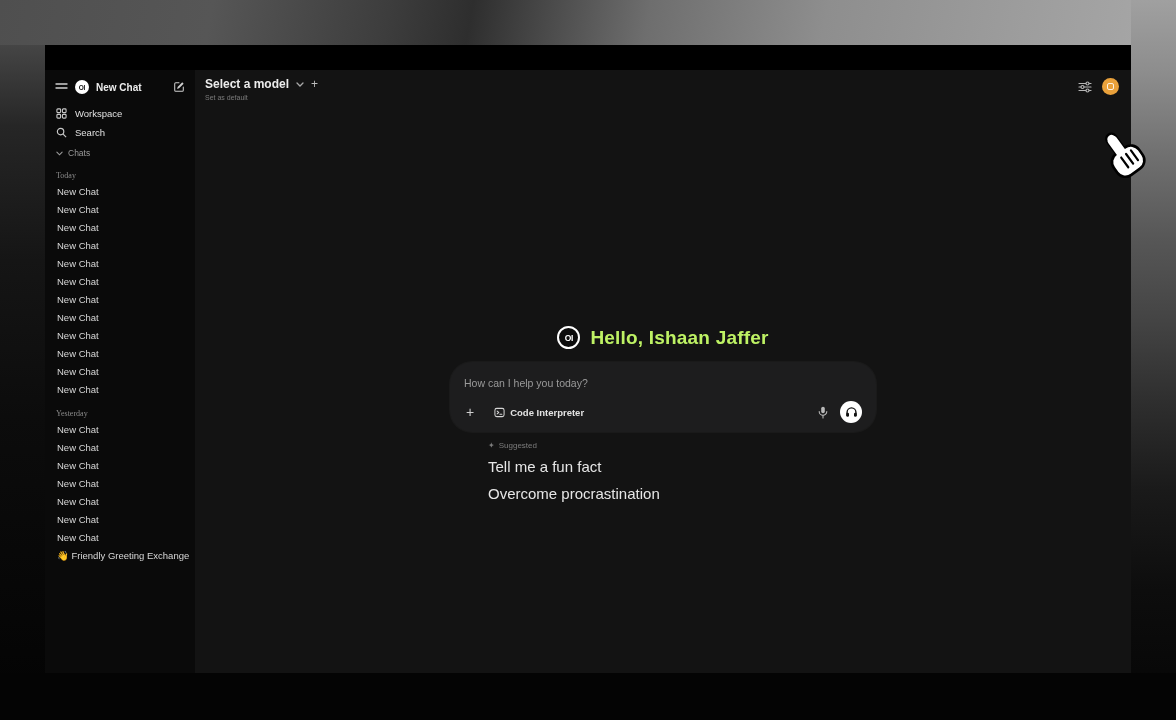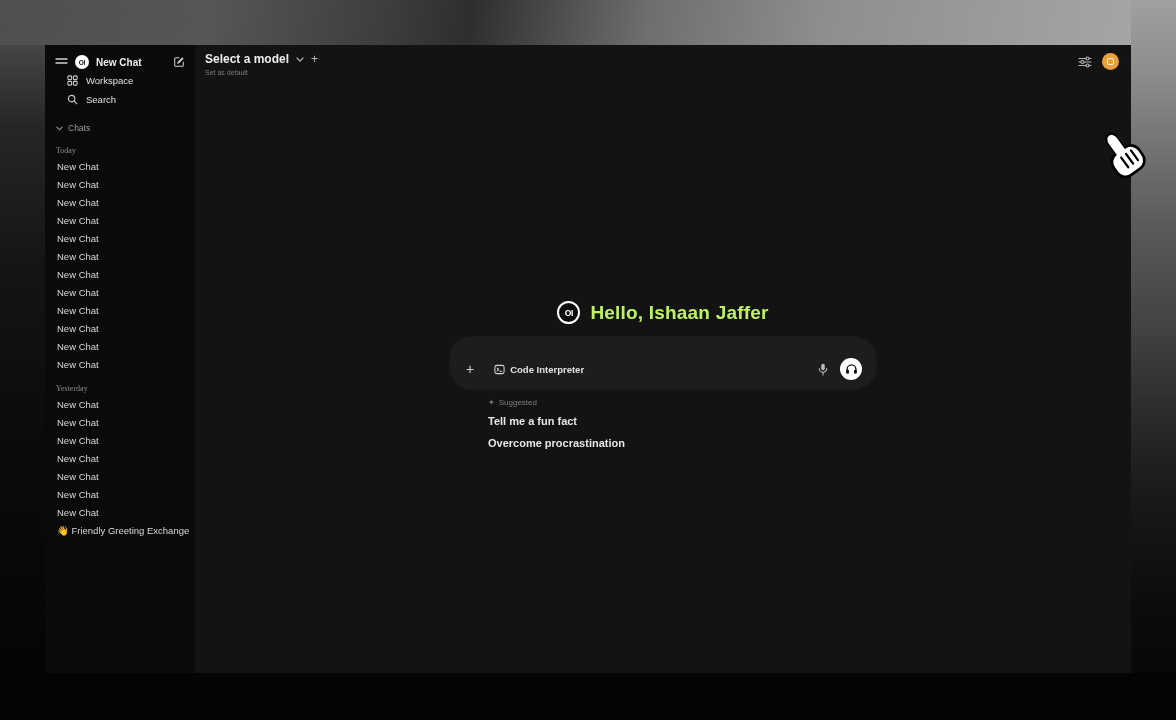--- a/index.html
+++ b/index.html
@@ -9,32 +9,32 @@
   
   .wp-top{position:absolute;left:0;top:0;width:100%;height:45px;
     background:linear-gradient(100deg,#4f4f4f 0%,#565656 18%,#3d3d3d 33%,#2e2e2e 40%,#6e6e6e 55%,#8e8e8e 70%,#9e9e9e 88%,#a8a8a8 100%);}
   .wp-right{position:absolute;right:0;top:0;width:45px;height:100%;
     background:linear-gradient(180deg,#a0a0a0 0%,#8d8d8d 10%,#6f6f6f 22%,#575757 33%,#454545 44%,#2e2e2e 56%,#1a1a1a 68%,#0d0d0d 82%,#050505 100%);}
   .wp-left{position:absolute;left:0;top:45px;width:45px;bottom:0;
     background:linear-gradient(180deg,#454545 0%,#262626 12%,#151515 32%,#0c0c0c 55%,#030303 100%);}
   .wp-bottom{position:absolute;left:0;bottom:0;width:100%;height:47px;background:#040404;}
 
   
-  #app{position:absolute;left:45px;top:45px;width:1086px;height:628px;background:#000;display:flex;flex-direction:row;}
+  #app{position:absolute;left:45px;top:45px;width:1086px;height:628px;background:#000;display:flex;flex-direction:column;}
   #app-strip{height:25px;background:#000;flex:none;}
   #app-body{flex:1;display:flex;min-height:0;}
 
   
   #sidebar{width:150px;flex:none;background:#0a0a0a;color:#d6d6d6;padding-top:4px;overflow:hidden;}
   .sb-header{height:26px;display:flex;align-items:center;gap:7px;padding:0 10px;}
   .sb-title{font-size:10px;font-weight:bold;color:#ededed;white-space:nowrap;}
   .sb-spacer{flex:1;}
   .logo-sm{width:14px;height:14px;border-radius:50%;background:#fff;color:#111;font-size:6.5px;font-weight:bold;
     display:flex;align-items:center;justify-content:center;letter-spacing:-0.3px;flex:none;}
-  .sb-nav-row{height:19px;display:flex;align-items:flex-start;gap:8px;padding:0 22px;font-size:9.5px;color:#e0e0e0;cursor:pointer;}
+  .sb-nav-row{height:19px;display:flex;align-items:flex-end;gap:8px;padding:0 11px;font-size:9.5px;color:#e0e0e0;cursor:pointer;}
   .sb-chats-row{margin-top:7px;height:16px;display:flex;align-items:center;gap:5px;padding:0 11px;font-size:8.5px;color:#9a9a9a;}
   .chat-list .date{margin-top:8px;padding:2px 11px;font-size:8px;color:#8a8a8a;height:14px;font-family:Liberation Serif, serif;}
   .chat-list .chat{height:18px;line-height:18px;padding:0 12px;font-size:9.5px;color:#d8d8d8;white-space:nowrap;overflow:hidden;cursor:pointer;}
   .icon{flex:none;display:inline-flex;align-items:center;justify-content:center;}
   svg{display:block;}
 
   
   #main{flex:1;position:relative;background:#131313;color:#eee;}
   .topbar{position:absolute;left:0;top:0;width:100%;padding:7px 12px 0 10px;}
   .model-row{display:flex;align-items:center;gap:7px;}
@@ -59,21 +59,21 @@
   .c-plus{font-size:14px;color:#cfcfcf;line-height:1;cursor:pointer;padding:0 2px;}
   .chip{display:flex;align-items:center;gap:5px;margin-left:12px;cursor:pointer;}
   .chip-label{font-size:9.5px;color:#e3e3e3;font-weight:700;}
   .c-spacer{flex:1;}
   .mic-btn{cursor:pointer;margin-right:6px;}
   .call-btn{width:22px;height:22px;border-radius:50%;background:#fff;display:flex;align-items:center;justify-content:center;cursor:pointer;}
 
   .suggested{margin-top:9px;padding-left:38px;}
   .suggested-label{display:flex;align-items:center;gap:4px;font-size:8px;color:#7d7d7d;margin-bottom:8px;}
   .sugg-item{margin-bottom:10px;cursor:pointer;}
-  .sugg-title{font-size:11px;font-weight:700;color:#e6e6e6;}
+  .sugg-title{font-size:15px;font-weight:400;color:#e6e6e6;}
   .sugg-sub{font-size:8.5px;color:#6f6f6f;margin-top:2px;}
 
   
   #cursor{position:absolute;left:1098px;top:126px;pointer-events:none;}
 </style>
 </head>
 <body>
 
 <div id="stage">
   <div class="wp-top"></div>
@@ -193,20 +193,21 @@
             </span>
         </div>
 
         <div class="center-stack">
           <div class="greeting-row">
             <span class="logo-lg">OI</span>
             <span class="greeting-text">Hello, Ishaan Jaffer</span>
           </div>
 
           <div class="composer">
+            <input type="text" placeholder="How can I help you today?" style="">
             <div class="composer-row">
               <span class="c-plus">+</span>
               <span class="chip">
                 <span class="icon">
                   <svg width="11" height="11" viewBox="0 0 12 12" fill="none" stroke="#d5d5d5" stroke-width="1.1" stroke-linecap="round" stroke-linejoin="round">
                       <rect x="1" y="1.5" width="10" height="9" rx="2"></rect>
                       <polyline points="3.4,4.5 5.2,6 3.4,7.5"></polyline>
                       <line x1="6.4" y1="7.8" x2="8.6" y2="7.8"></line>
                     </svg>
                 </span>

